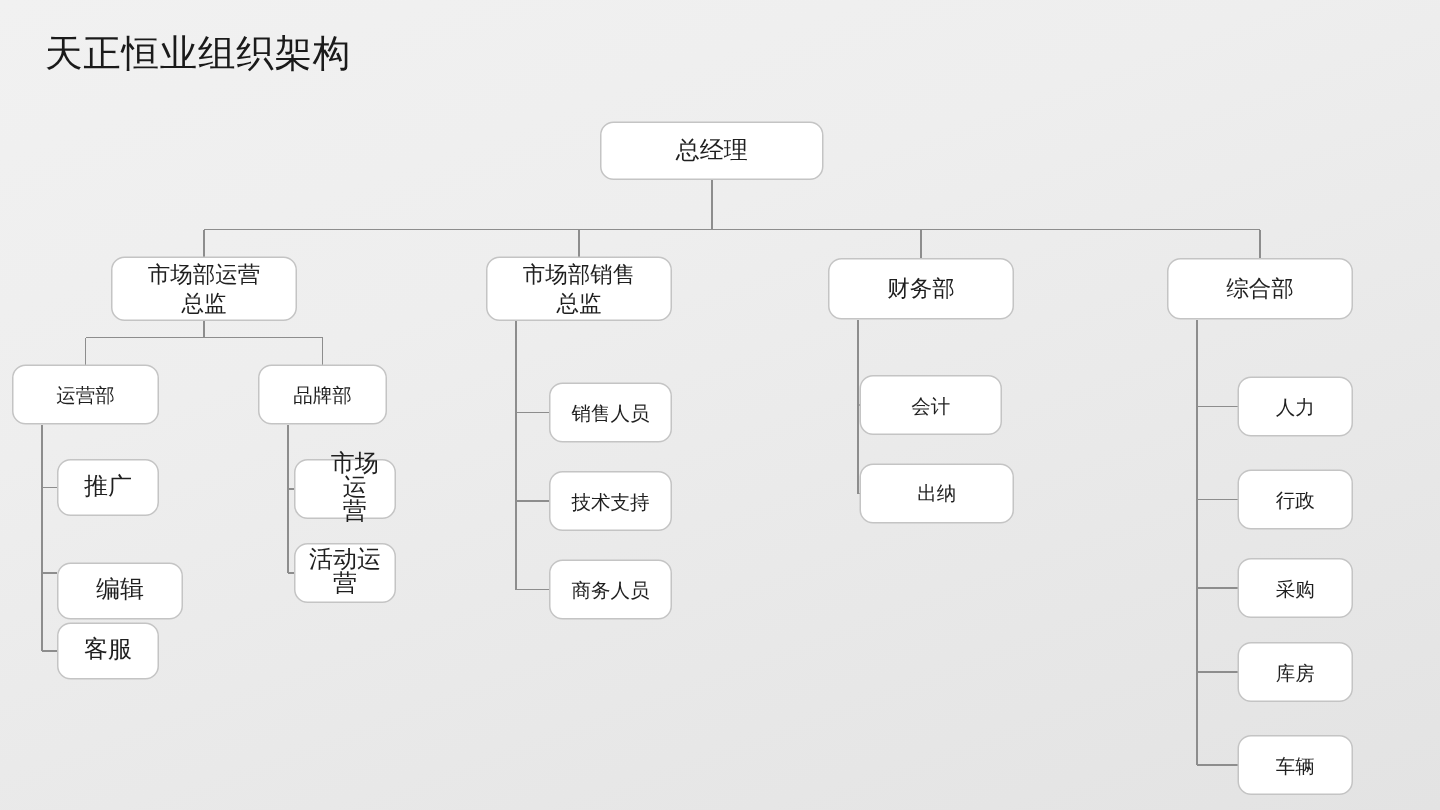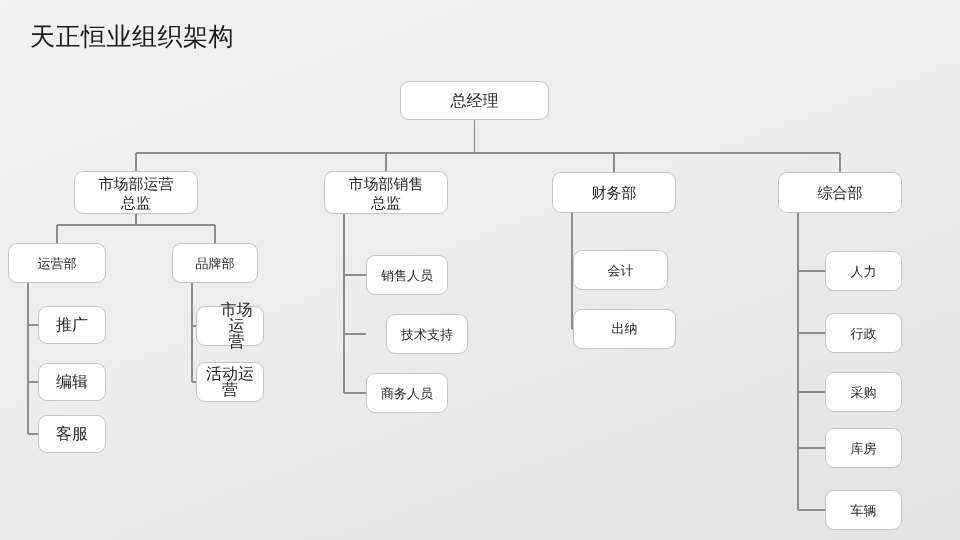--- a/index.html
+++ b/index.html
@@ -120,38 +120,38 @@
       </div>
       <div class="node lvl3" style="left: 8px; top: 243px; width: 98px; height: 40px;">
         <span class="node-label">运营部</span>
       </div>
       <div class="node lvl3" style="left: 172px; top: 243px; width: 86px; height: 40px;">
         <span class="node-label">品牌部</span>
       </div>
       <div class="node lvl4" style="left: 38px; top: 306px; width: 68px; height: 38px;">
         <span class="node-label">推广</span>
       </div>
-      <div class="node lvl4" style="left: 38px; top: 363px; width: 68px; height: 38px;">
+      <div class="node lvl4" style="left: 38px; top: 375px; width: 84px; height: 38px;">
         <span class="node-label">编辑</span>
       </div>
       <div class="node lvl4" style="left: 38px; top: 415px; width: 68px; height: 38px;">
         <span class="node-label">客服</span>
       </div>
       <div class="node lvl4" style="left: 196px; top: 306px; width: 68px; height: 40px; padding-left: 13px;">
         <span class="node-label">市场运
 营</span>
       </div>
       <div class="node lvl4" style="left: 196px; top: 362px; width: 68px; height: 40px;">
         <span class="node-label">活动运
 营</span>
       </div>
       <div class="node lvl3" style="left: 366px; top: 255px; width: 82px; height: 40px;">
         <span class="node-label">销售人员</span>
       </div>
-      <div class="node lvl3" style="left: 366px; top: 314px; width: 82px; height: 40px; margin-left: 20px;">
+      <div class="node lvl3" style="left: 366px; top: 314px; width: 82px; height: 40px;">
         <span class="node-label">技术支持</span>
       </div>
       <div class="node lvl3" style="left: 366px; top: 373px; width: 82px; height: 40px;">
         <span class="node-label">商务人员</span>
       </div>
       <div class="node lvl3" style="left: 573px; top: 250px; width: 95px; height: 40px; justify-content: center;">
         <span class="node-label">会计</span>
       </div>
       <div class="node lvl3" style="left: 573px; top: 309px; width: 103px; height: 40px; font-family: Liberation Mono, monospace;">
         <span class="node-label">出纳</span>

